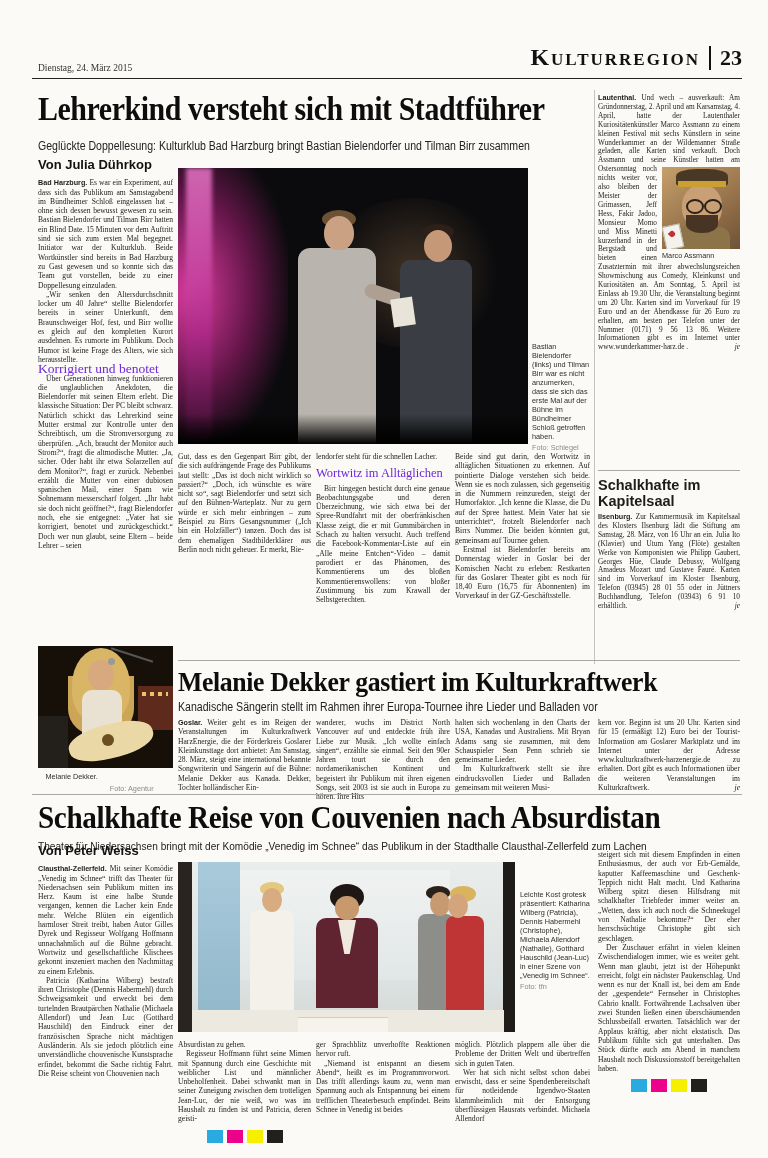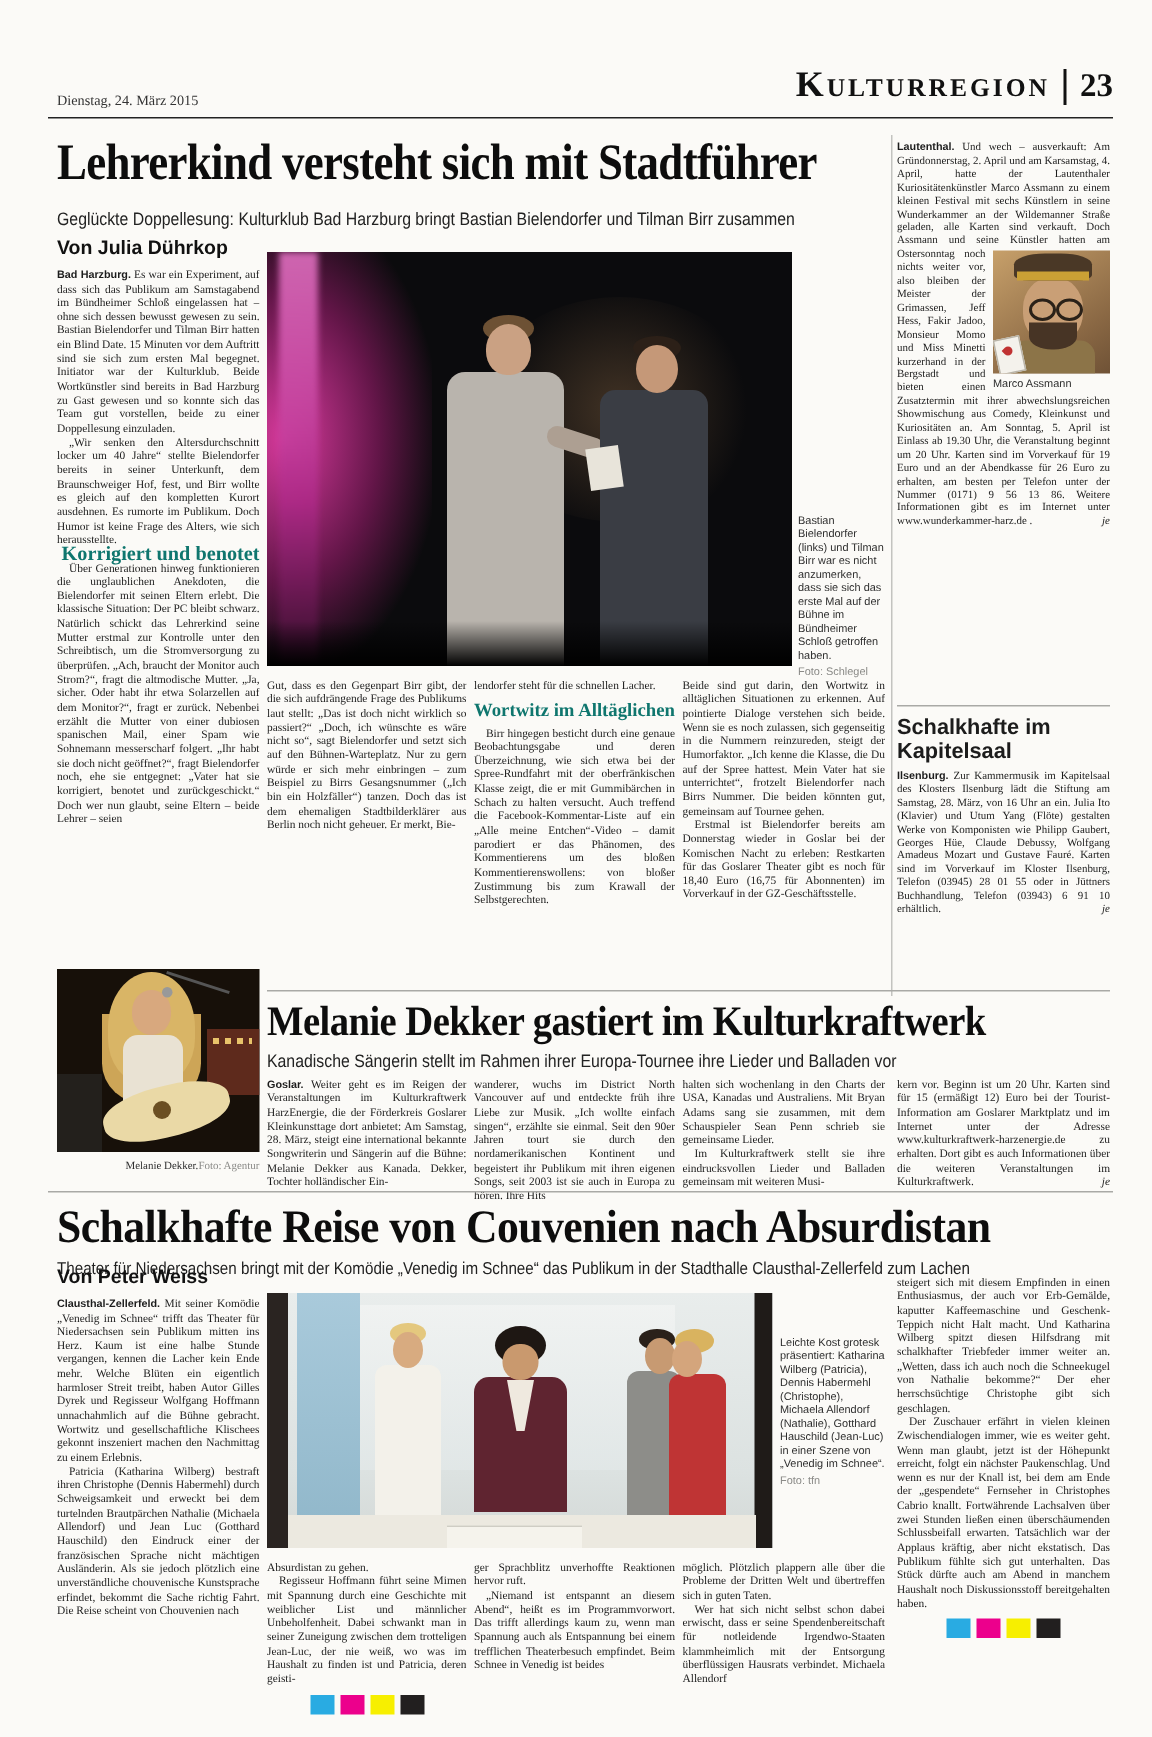--- a/index.html
+++ b/index.html
@@ -29,32 +29,32 @@
   .deck-dekker{left:178px;top:700px;}
   .deck-venedig{left:38px;top:840px;font-size:11.5px;}
   .byline{font-family:"Liberation Sans",sans-serif;font-weight:bold;font-size:13px;color:#111;}
 
   
   .col{position:absolute;overflow:hidden;font-size:7.6px;line-height:9.3px;text-align:justify;
        hyphens:auto;-webkit-hyphens:auto;}
   .col p{margin:0;}
   .col p+p{text-indent:8px;}
   .dateline{font-family:"Liberation Sans",sans-serif;font-weight:bold;font-size:7.2px;}
-  .crosshead{text-align:right;font-size:13.5px;margin:10px 0 6px;text-indent:0 !important;
-             font-weight:700;color:#0f766e;}
+  .crosshead{text-align:left;font-size:13.5px;margin:10px 0 6px;text-indent:0 !important;
+             font-weight:400;color:#6d28d9;}
   .crosshead.small{font-size:12.5px;margin:8px 0 5px;}
   .sig{float:right;font-style:italic;padding-left:6px;}
 
   
   .caption{font-family:"Liberation Sans",sans-serif;font-size:7.3px;line-height:9px;color:#2e2e2e;
            text-align:left;}
   .credit{color:#8b8b88;display:block;margin-top:2px;}
-  .cap-row{display:flex;justify-content:flex-end;font-family:Liberation Serif, serif;
+  .cap-row{display:flex;justify-content:center;font-family:Liberation Sans, sans-serif;
            font-size:7.3px;color:#2e2e2e;}
-  .cap-row .credit{margin:0;}
+  .cap-row .credit{margin:12px;}
 
   
   .sb-hl{font-weight:bold;font-size:16px;line-height:17.5px;color:#0d0d0d;margin:0 0 6px;}
   .sb-hl-sans{font-family:"Liberation Sans",sans-serif;font-size:14.5px;line-height:15.5px;
               font-weight:bold;margin:0 0 4px;}
   .sb-body{font-size:7.3px;line-height:8.9px;text-align:justify;hyphens:auto;}
   .assmann-wrap{float:right;width:78px;margin:2px 0 2px 5px;}
 
   
   .photo{position:absolute;overflow:hidden;background:#0b0b0d;}

